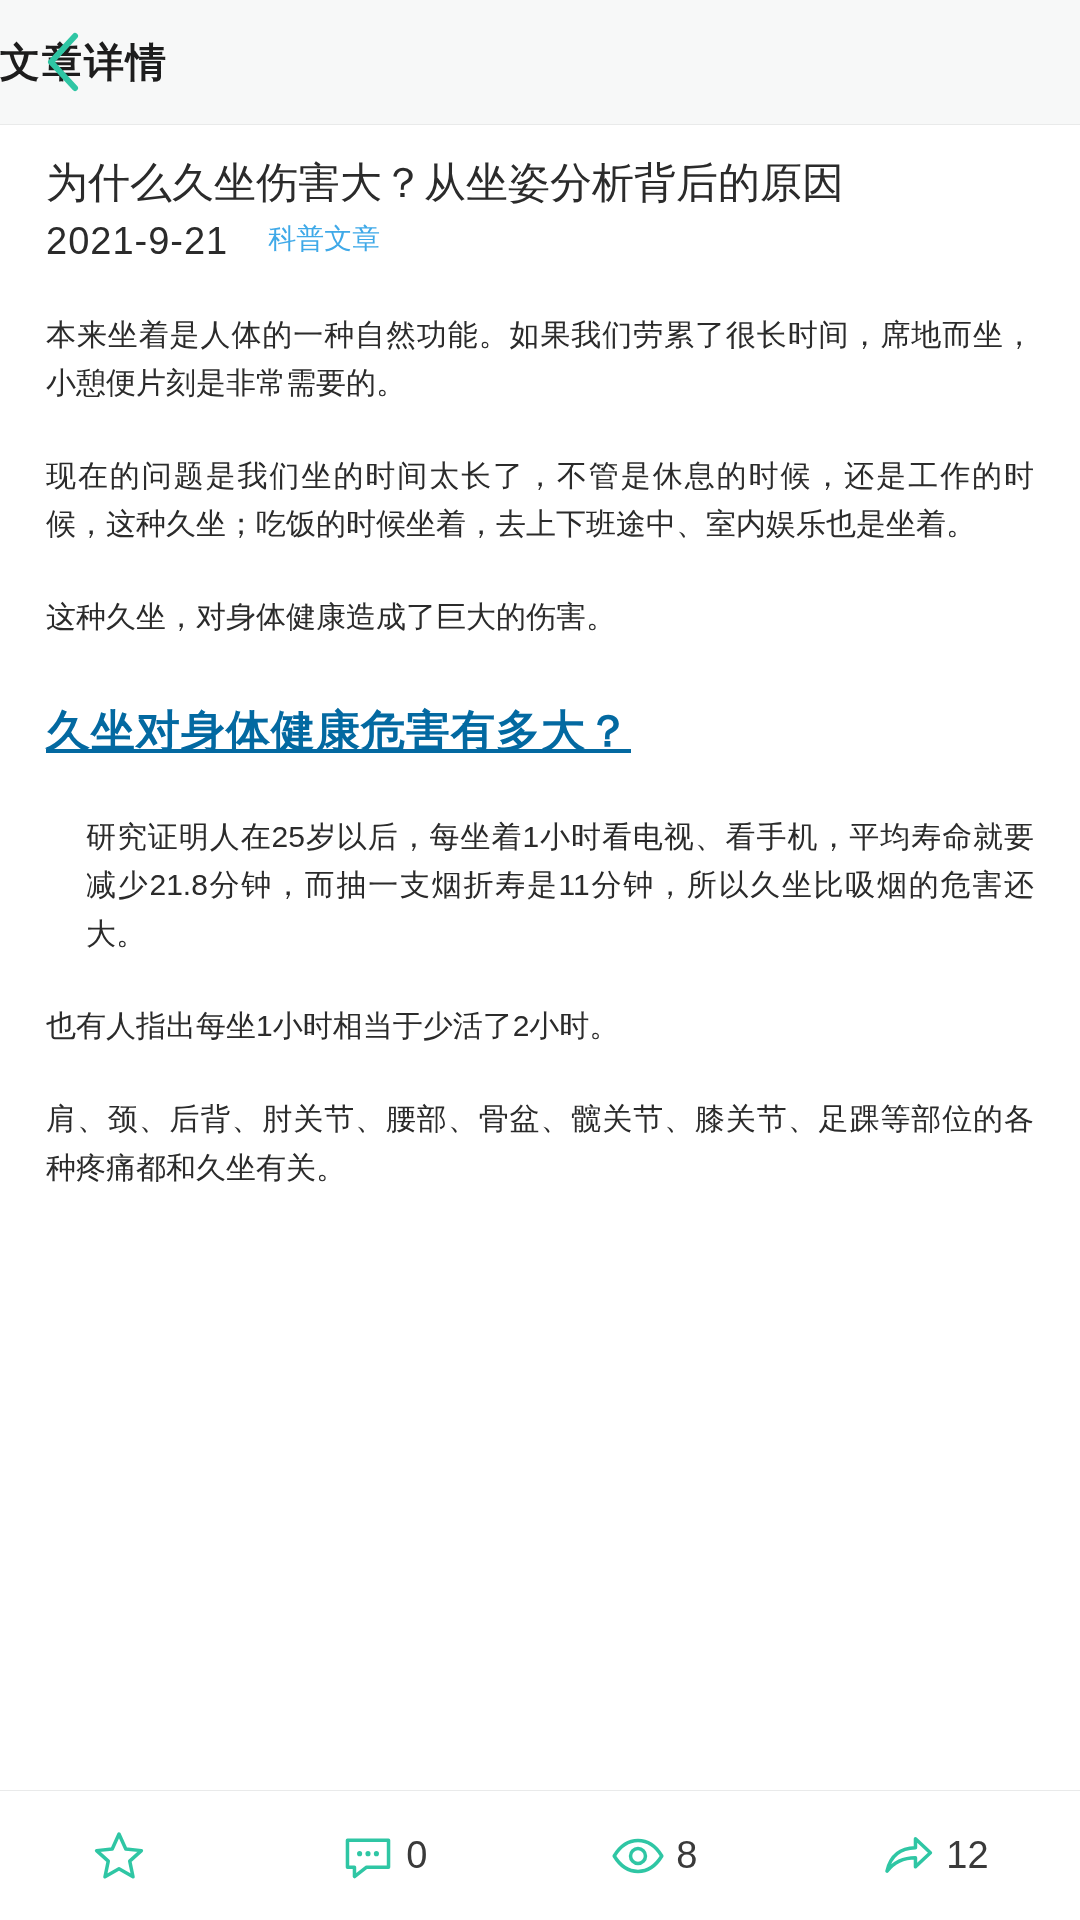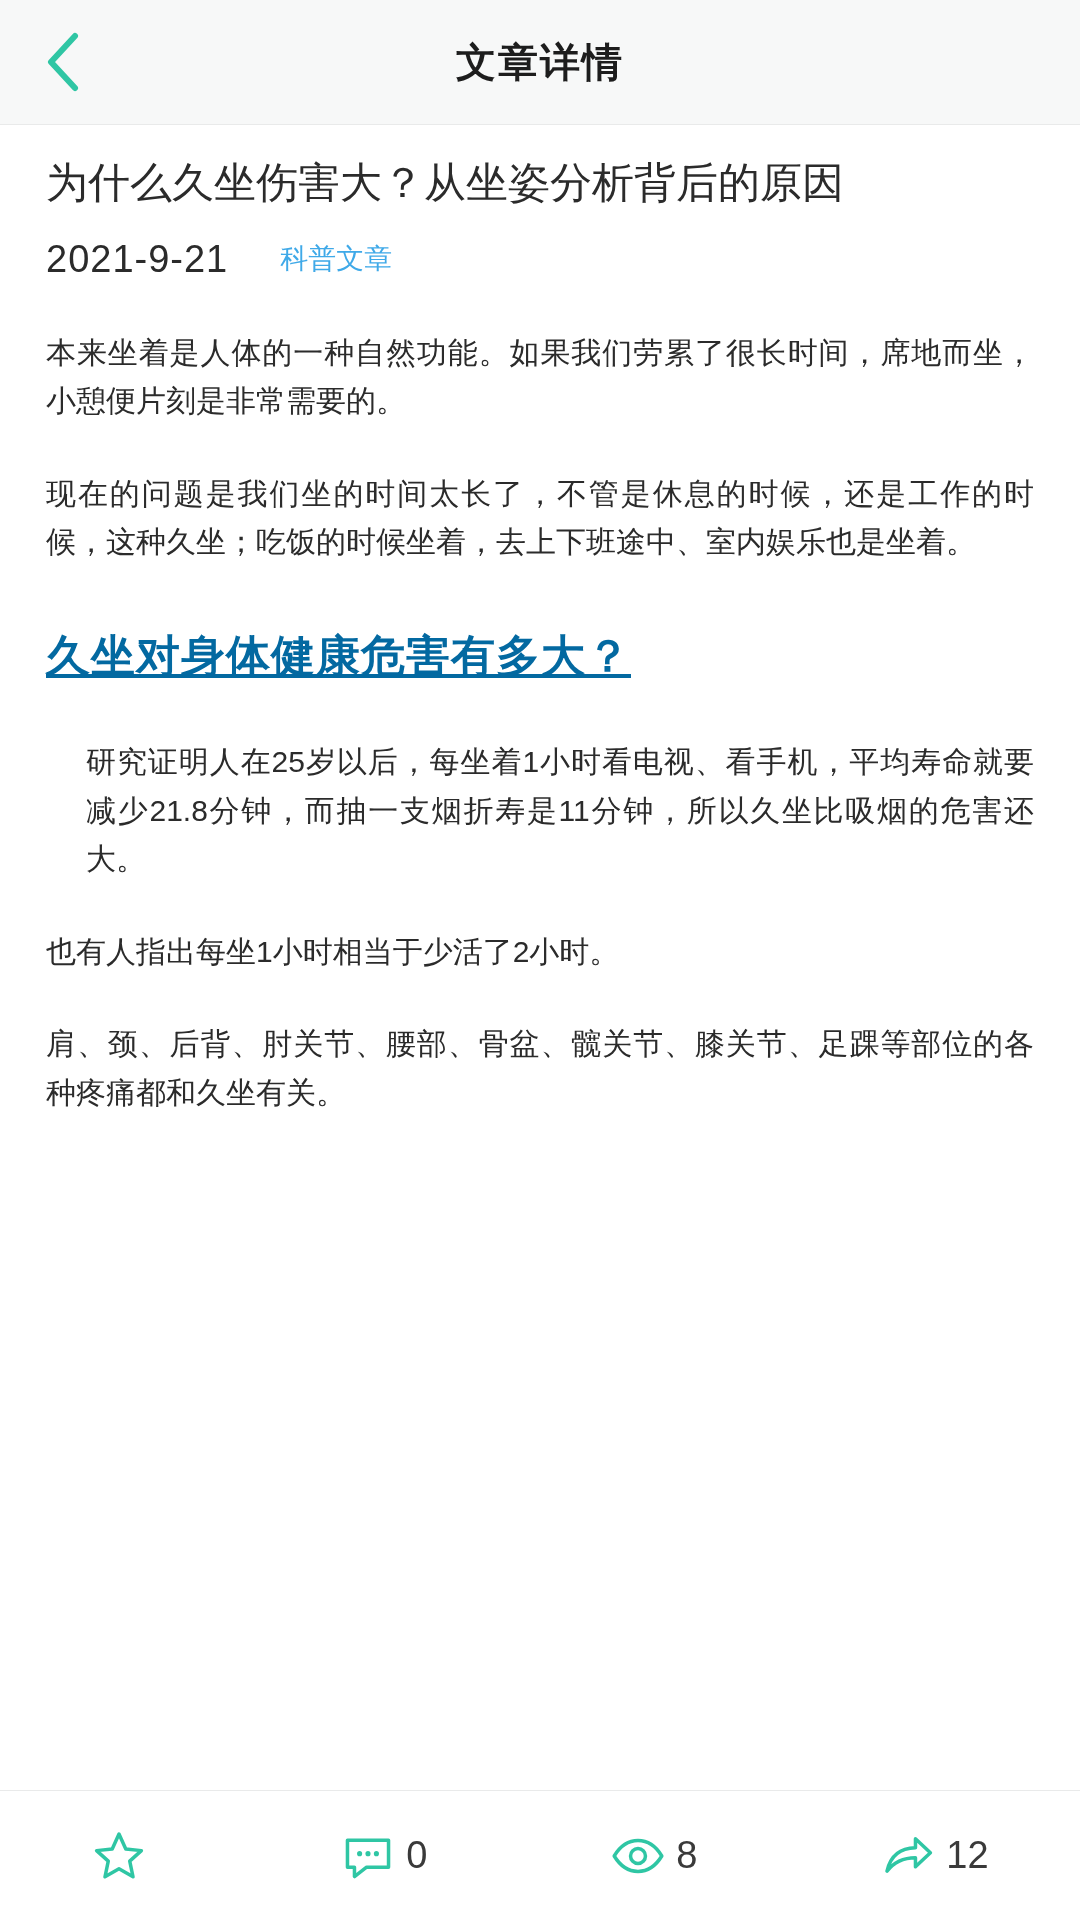--- a/index.html
+++ b/index.html
@@ -22,21 +22,21 @@
 
   
   .topbar {
     position: relative;
     height: 125px;
     min-height: 125px;
     background: #f7f8f8;
     border-bottom: 1px solid #e9eaea;
     display: flex;
     align-items: center;
-    justify-content: center;
+    justify-content: flex-start;
   }
   .back-btn {
     position: absolute;
     left: 26px;
     top: 50%;
     transform: translateY(-50%);
     width: 74px;
     height: 74px;
     display: flex;
     align-items: center;
@@ -60,24 +60,24 @@
 
   .article-title {
     margin-top: 30px;
     font-size: 42px;
     line-height: 1.35;
     color: #2b2b2b;
     font-weight: 400;
   }
 
   .meta-row {
-    margin-top: 26px;
-    display: flex;
-    align-items: center;
-    gap: 52px;
+    margin-top: 8px;
+    display: flex;
+    align-items: flex-start;
+    gap: 40px;
   }
   .meta-date {
     font-size: 38px;
     color: #2b2b2b;
     letter-spacing: 1px;
   }
   .meta-tag {
     font-size: 28px;
     color: #3fa9e8;
   }
@@ -143,20 +143,21 @@
 
     <div class="article-title">为什么久坐伤害大？从坐姿分析背后的原因</div>
 
     <div class="meta-row">
       <span class="meta-date">2021-9-21</span>
       <span class="meta-tag">科普文章</span>
     </div>
 
     <p class="para first">本来坐着是人体的一种自然功能。如果我们劳累了很长时间，席地而坐，小憩便片刻是非常需要的。</p>
     <p class="para">现在的问题是我们坐的时间太长了，不管是休息的时候，还是工作的时候，这种久坐；吃饭的时候坐着，去上下班途中、室内娱乐也是坐着。</p>
+    <p class="para">这种久坐，对身体健康造成了巨大的伤害。</p>
 
     <h2 class="section-heading">久坐对身体健康危害有多大？</h2>
 
     <p class="para after-heading">研究证明人在25岁以后，每坐着1小时看电视、看手机，平均寿命就要减少21.8分钟，而抽一支烟折寿是11分钟，所以久坐比吸烟的危害还大。</p>
     <p class="para">也有人指出每坐1小时相当于少活了2小时。</p>
     <p class="para">肩、颈、后背、肘关节、腰部、骨盆、髋关节、膝关节、足踝等部位的各种疼痛都和久坐有关。</p>
 
   </div>
 
   <div class="bottombar">

